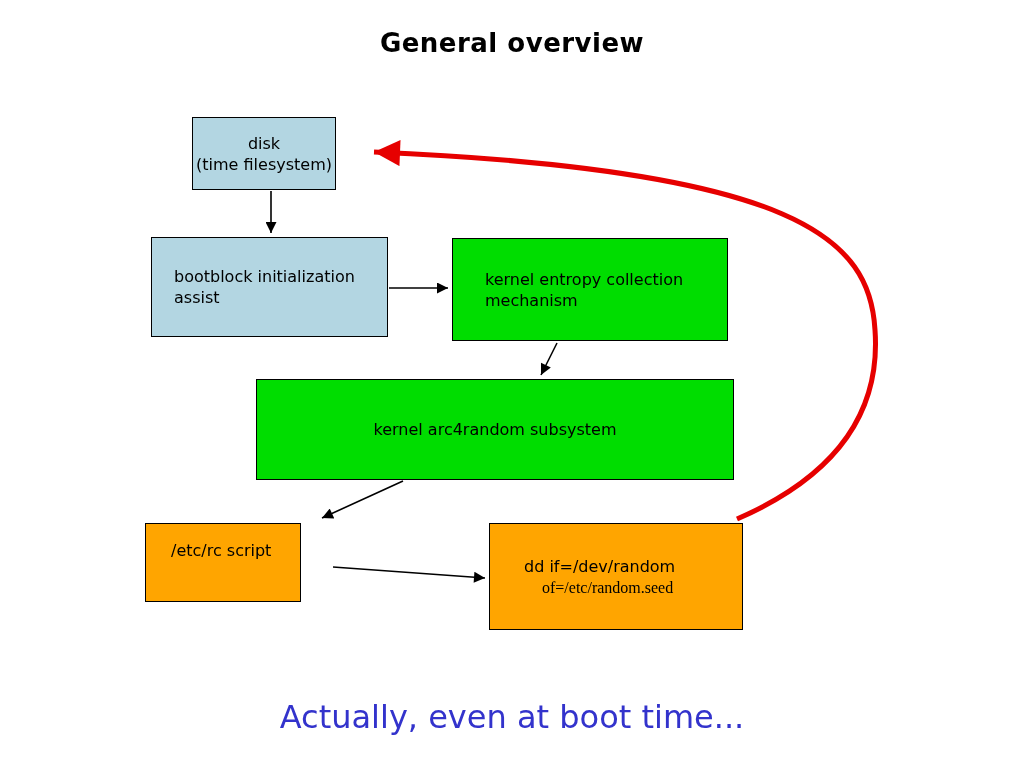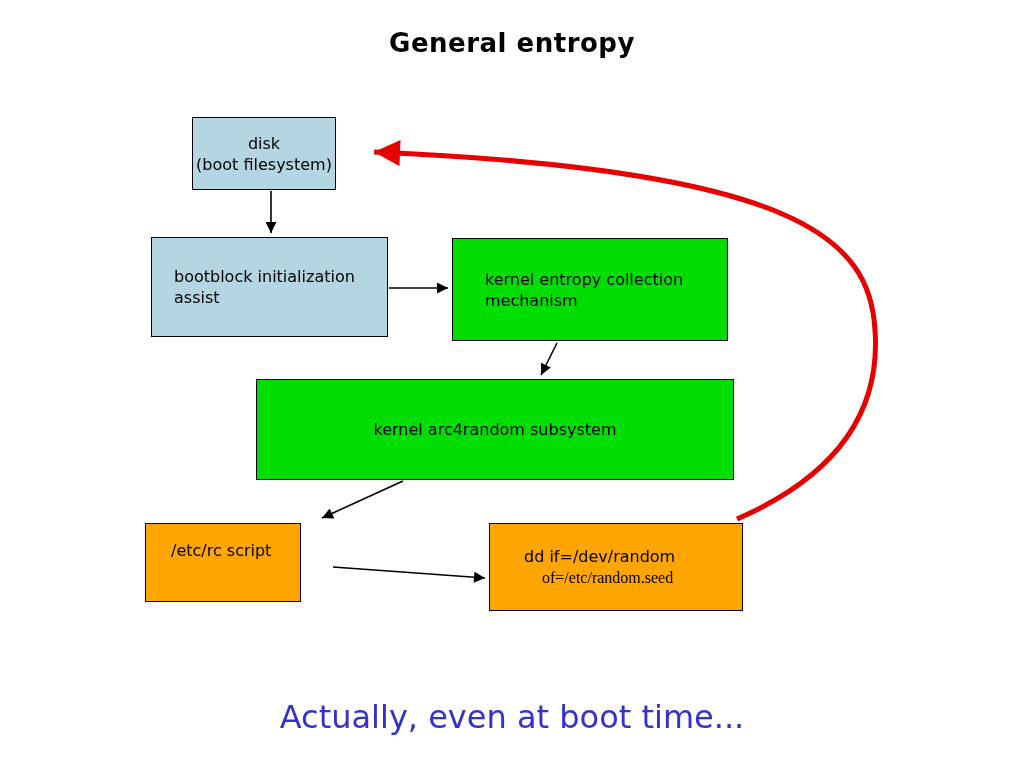--- a/index.html
+++ b/index.html
@@ -39,21 +39,21 @@
   .blue   { background: var(--box-blue, #b3d6e2); }
   .green  { background: var(--box-green, #00dd00); }
   .orange { background: var(--box-orange, #ffa500); }
   .center { align-items: center; text-align: center; }
 
   #box-disk      { left: 192px; top: 117px; width: 144px; height: 73px; }
   #box-bootblock { left: 151px; top: 237px; width: 237px; height: 100px; padding-left: 22px; }
   #box-entropy   { left: 452px; top: 238px; width: 276px; height: 103px; padding-left: 32px; }
   #box-arc4      { left: 256px; top: 379px; width: 478px; height: 101px; }
   #box-rc        { left: 145px; top: 523px; width: 156px; height: 79px;  padding-left: 25px; padding-bottom: 24px; }
-  #box-dd        { left: 489px; top: 523px; width: 254px; height: 88px; padding-left: 34px; }
+  #box-dd        { left: 489px; top: 523px; width: 254px; height: 107px; padding-left: 34px; }
 
   .indent { padding-left: 18px; font-family: Liberation Serif, serif; }
 
   .caption {
     position: absolute;
     top: 698px;
     left: 0;
     width: 100%;
     text-align: center;
     font-size: 32px;
@@ -70,25 +70,25 @@
   line.black { stroke: #000; stroke-width: 1.6; }
   path.red   { stroke: var(--arrow-red, #e60000); stroke-width: 5; fill: none; }
   .mk-black  { fill: #000; }
   .mk-red    { fill: var(--arrow-red, #e60000); }
 </style>
 </head>
 <body>
 
 <div class="slide">
 
-  <div class="title">General entropy</div>
+  <div class="title">General overview</div>
 
   <div class="box blue center" id="box-disk">
     <div>disk</div>
-    <div>(boot filesystem)</div>
+    <div>(time filesystem)</div>
   </div>
 
   <div class="box blue" id="box-bootblock">
     <div>bootblock initialization</div>
     <div>assist</div>
   </div>
 
   <div class="box green" id="box-entropy">
     <div>kernel entropy collection</div>
     <div>mechanism</div>

